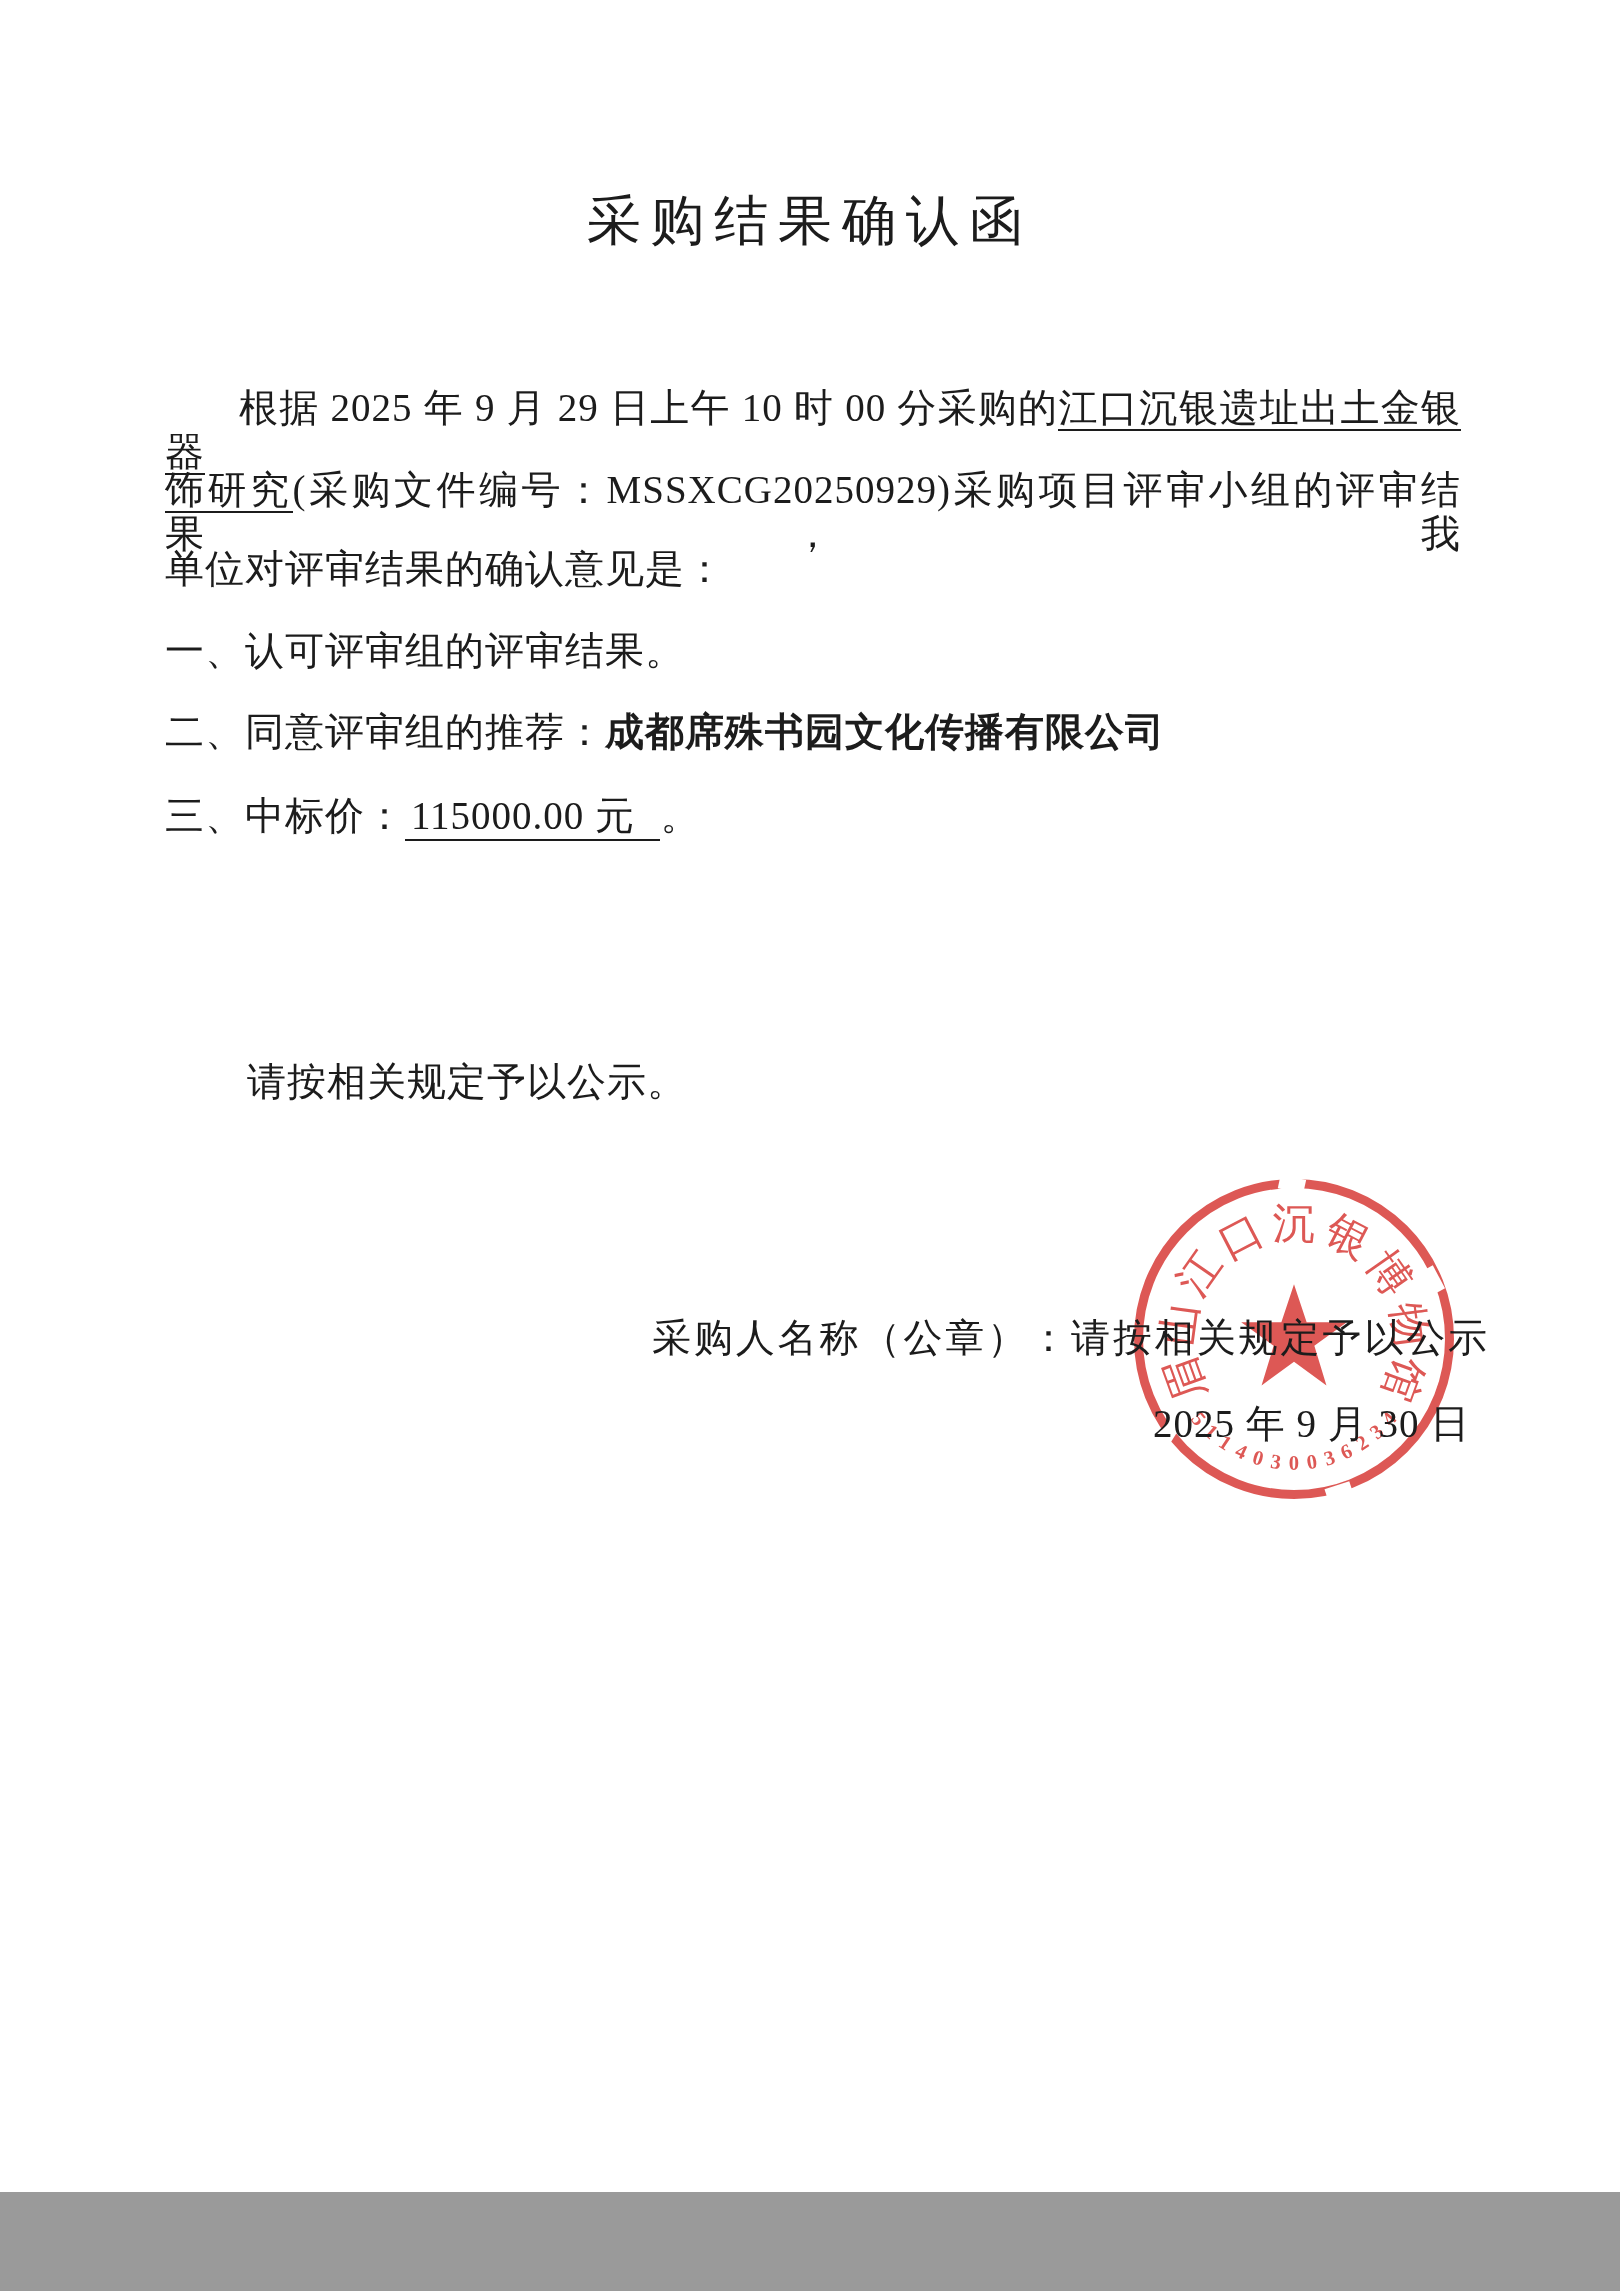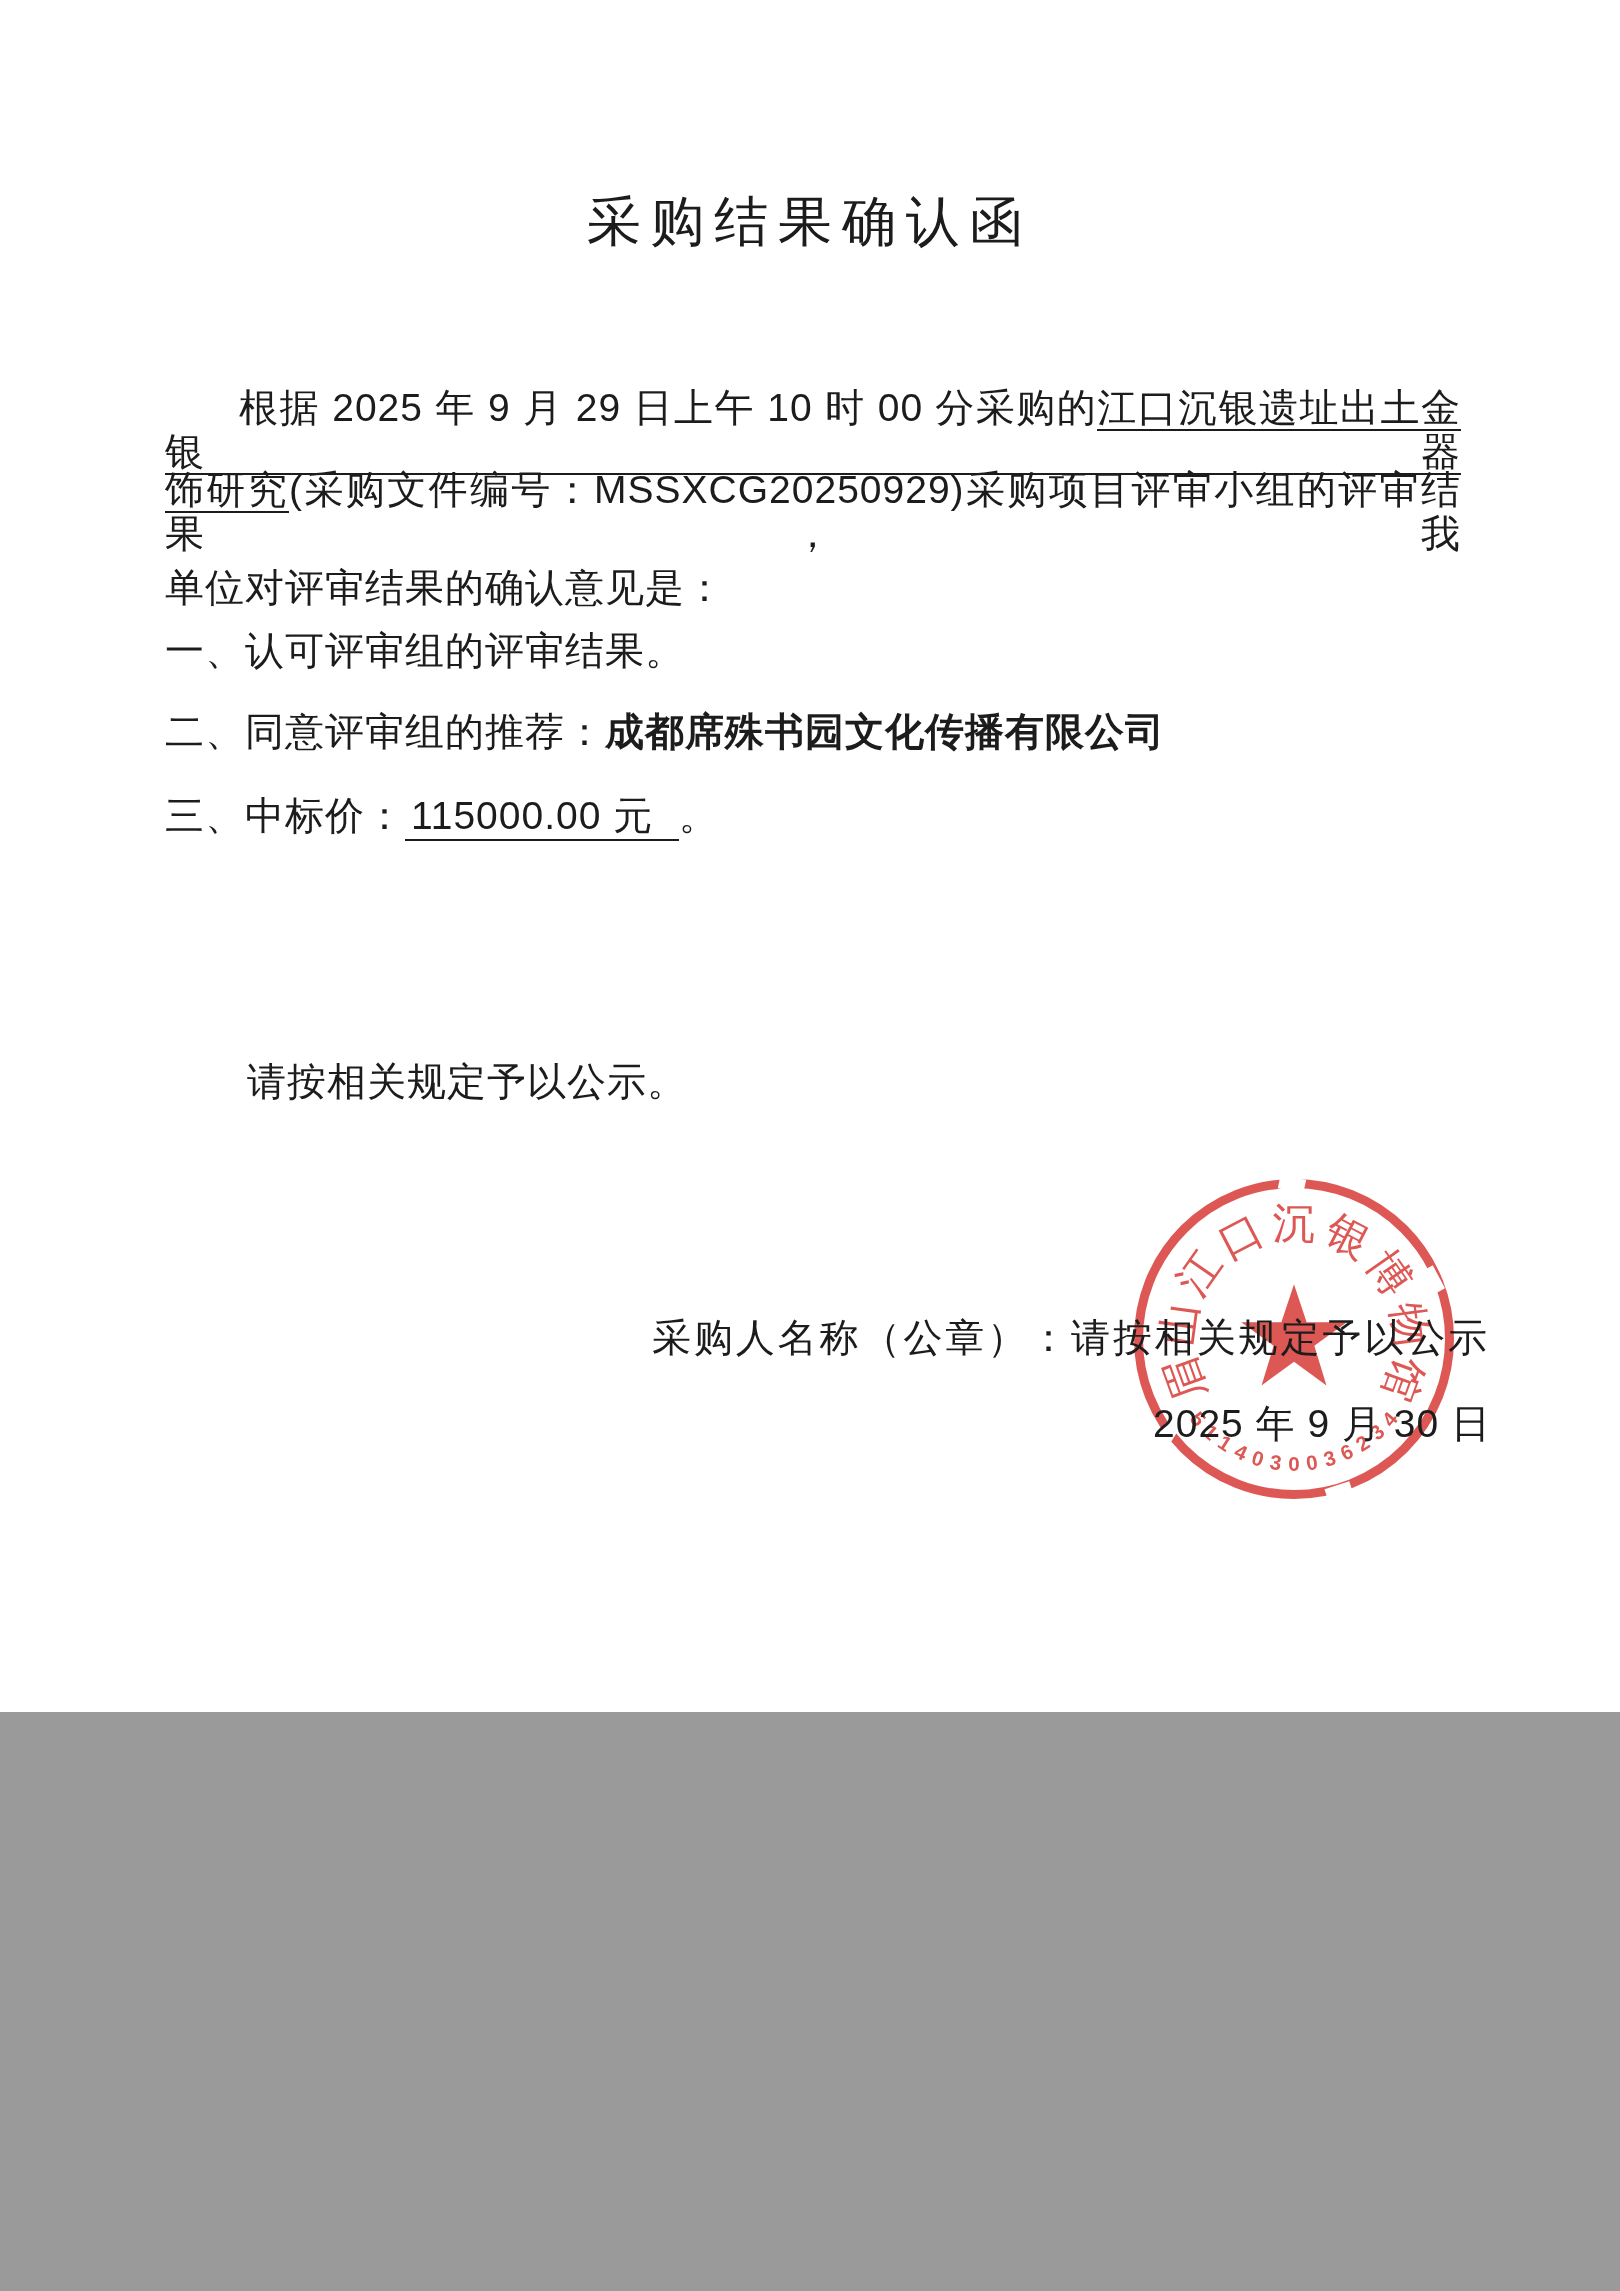--- a/index.html
+++ b/index.html
@@ -1,21 +1,21 @@
 <!DOCTYPE html>
 <html><head>
 <meta charset="utf-8">
 <style>
   html,body{margin:0;padding:0;background:#9a9a9a;}
   .page{
     position:relative;
-    width:1620px;height:1712px;
+    width:1620px;height:2192px;
     margin:0 auto;
     background:#ffffff;
-    font-family:Liberation Sans, sans-serif;
+    font-family:Liberation Serif, serif;
     color:#1c1c1c;
     overflow:hidden;
   }
   .title{
     position:absolute;top:186px;left:0;right:0;
     margin:0;
     text-align:center;
     font-size:54px;font-weight:500;
     letter-spacing:9.8px;
     line-height:71px;
@@ -27,21 +27,21 @@
     white-space:nowrap;
   }
   .just{
     white-space:normal;
     text-align:justify;
     text-align-last:justify;
     text-justify:inter-character;
   }
   .l1{top:386px;text-indent:74px;}
   .l2{top:468px;}
-  .l3{top:566px;}
+  .l3{top:547px;}
   .i1{top:629px;}
   .i2{top:710px;}
   .i3{top:794px;}
   .notice{top:1060px;text-indent:82px;}
   .u{border-bottom:2.9px solid #1c1c1c;}
   .company{font-weight:700;}
   .price-u{
     border-bottom:2.9px solid #1c1c1c;
     padding:0 25.5px 2px 5.9px;
   }

